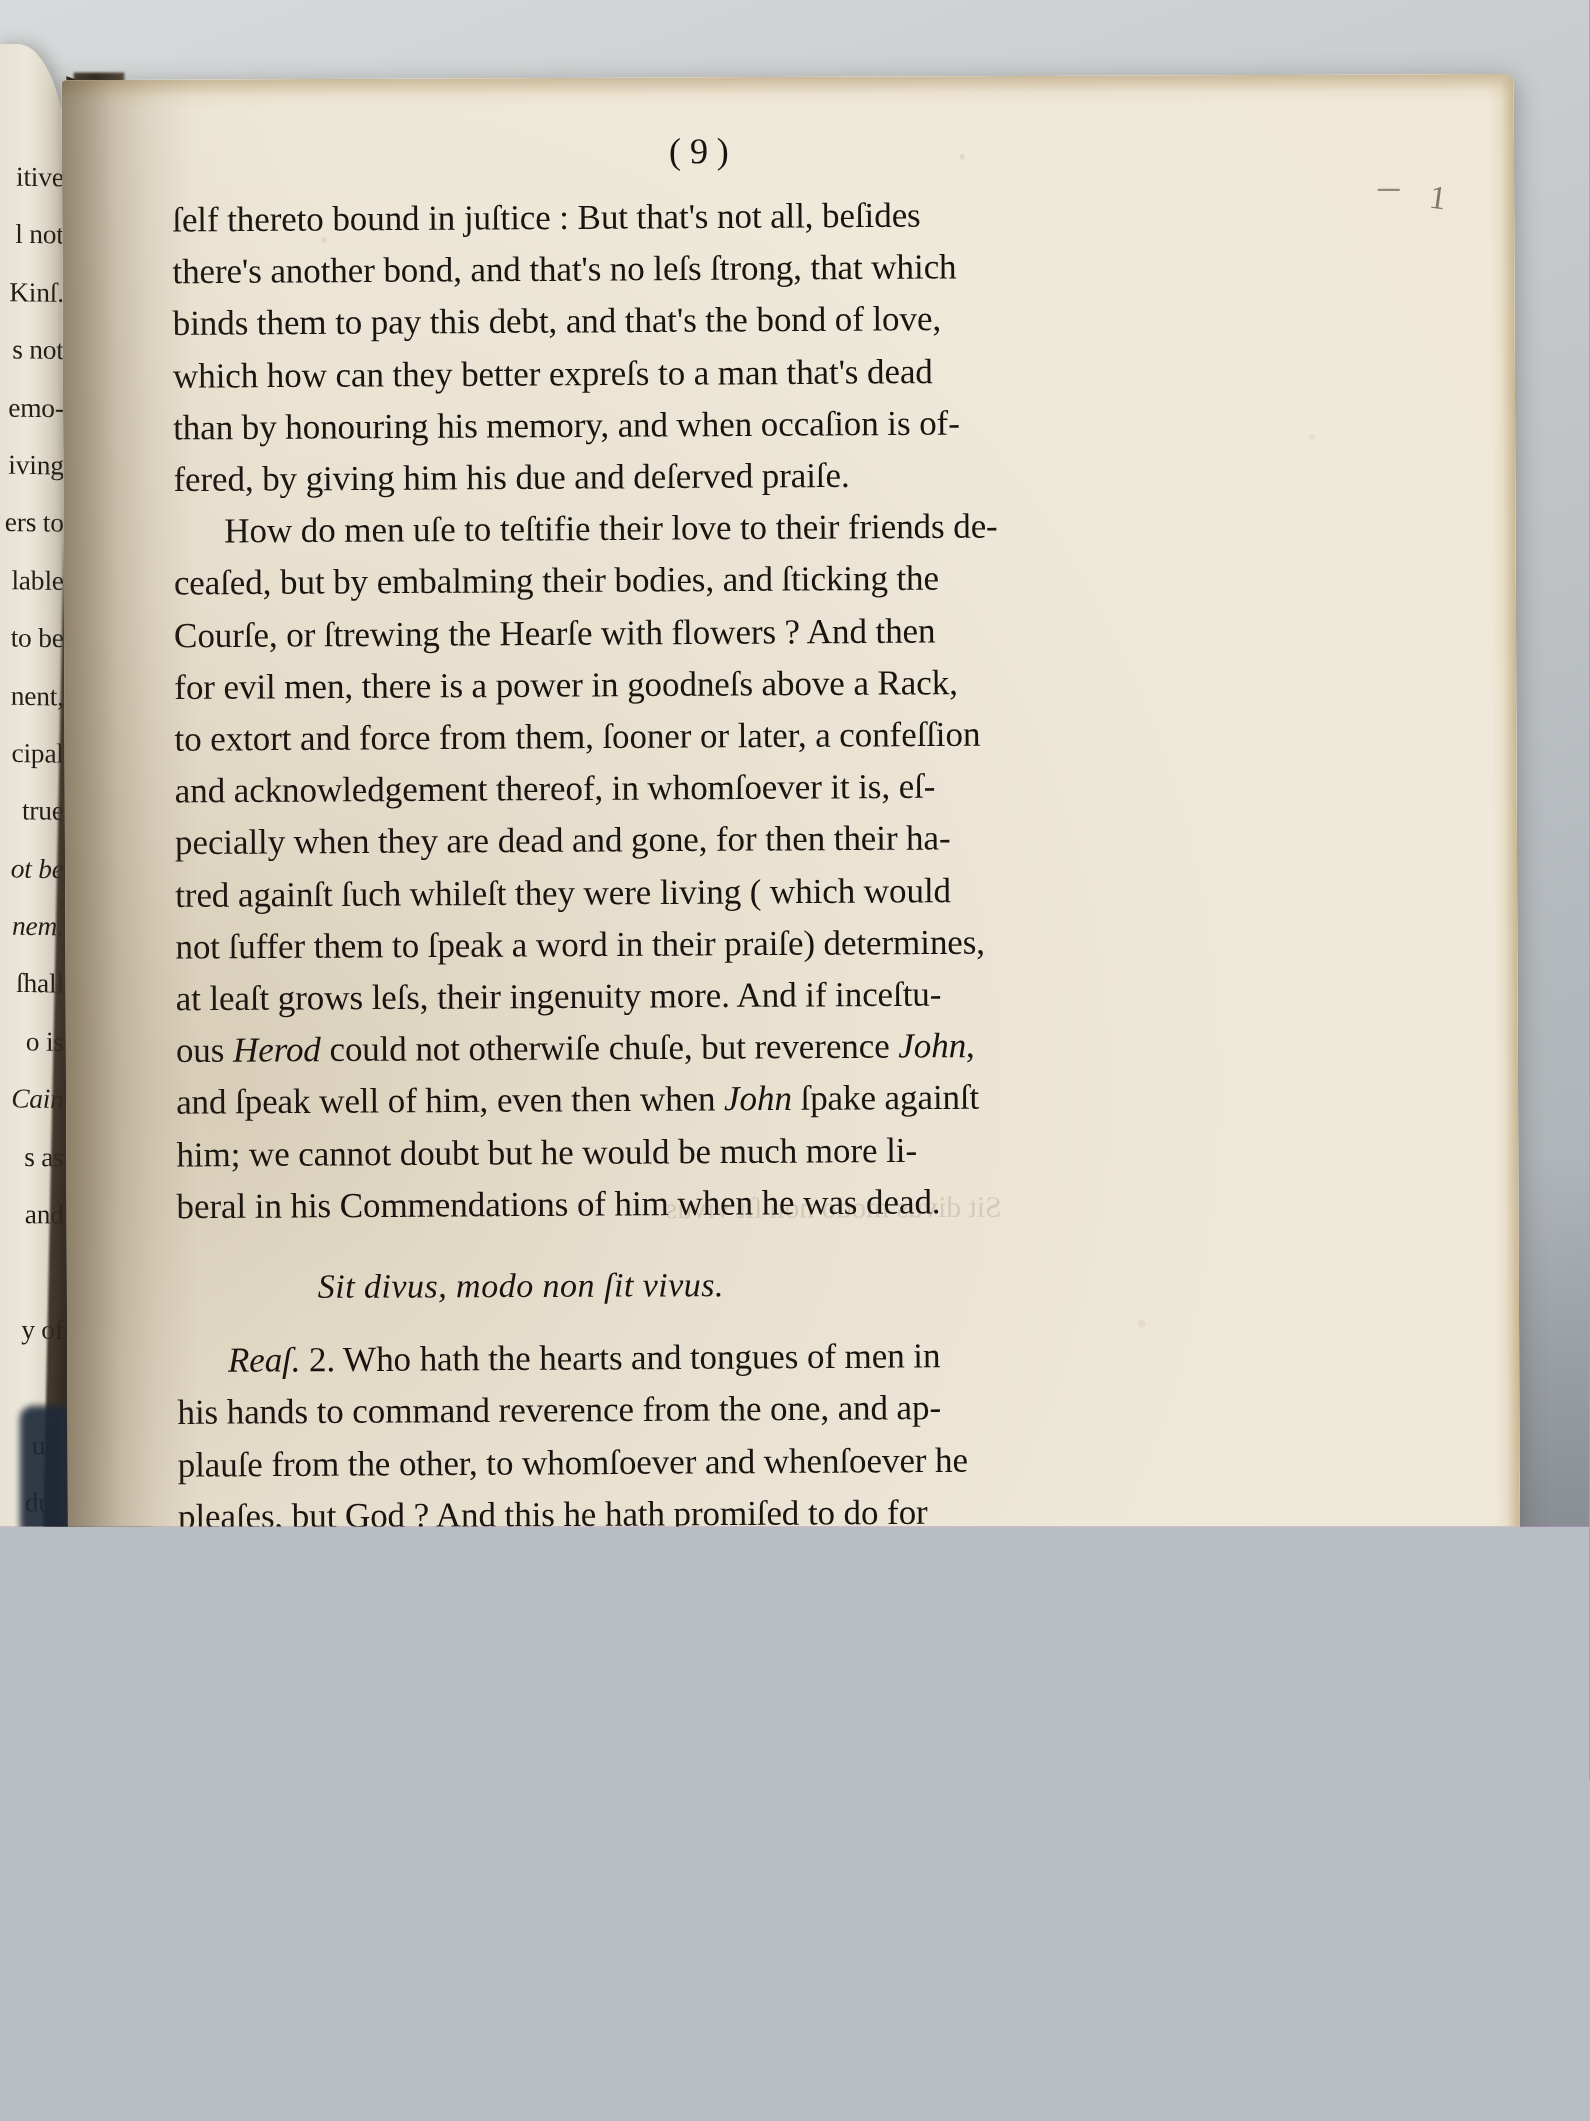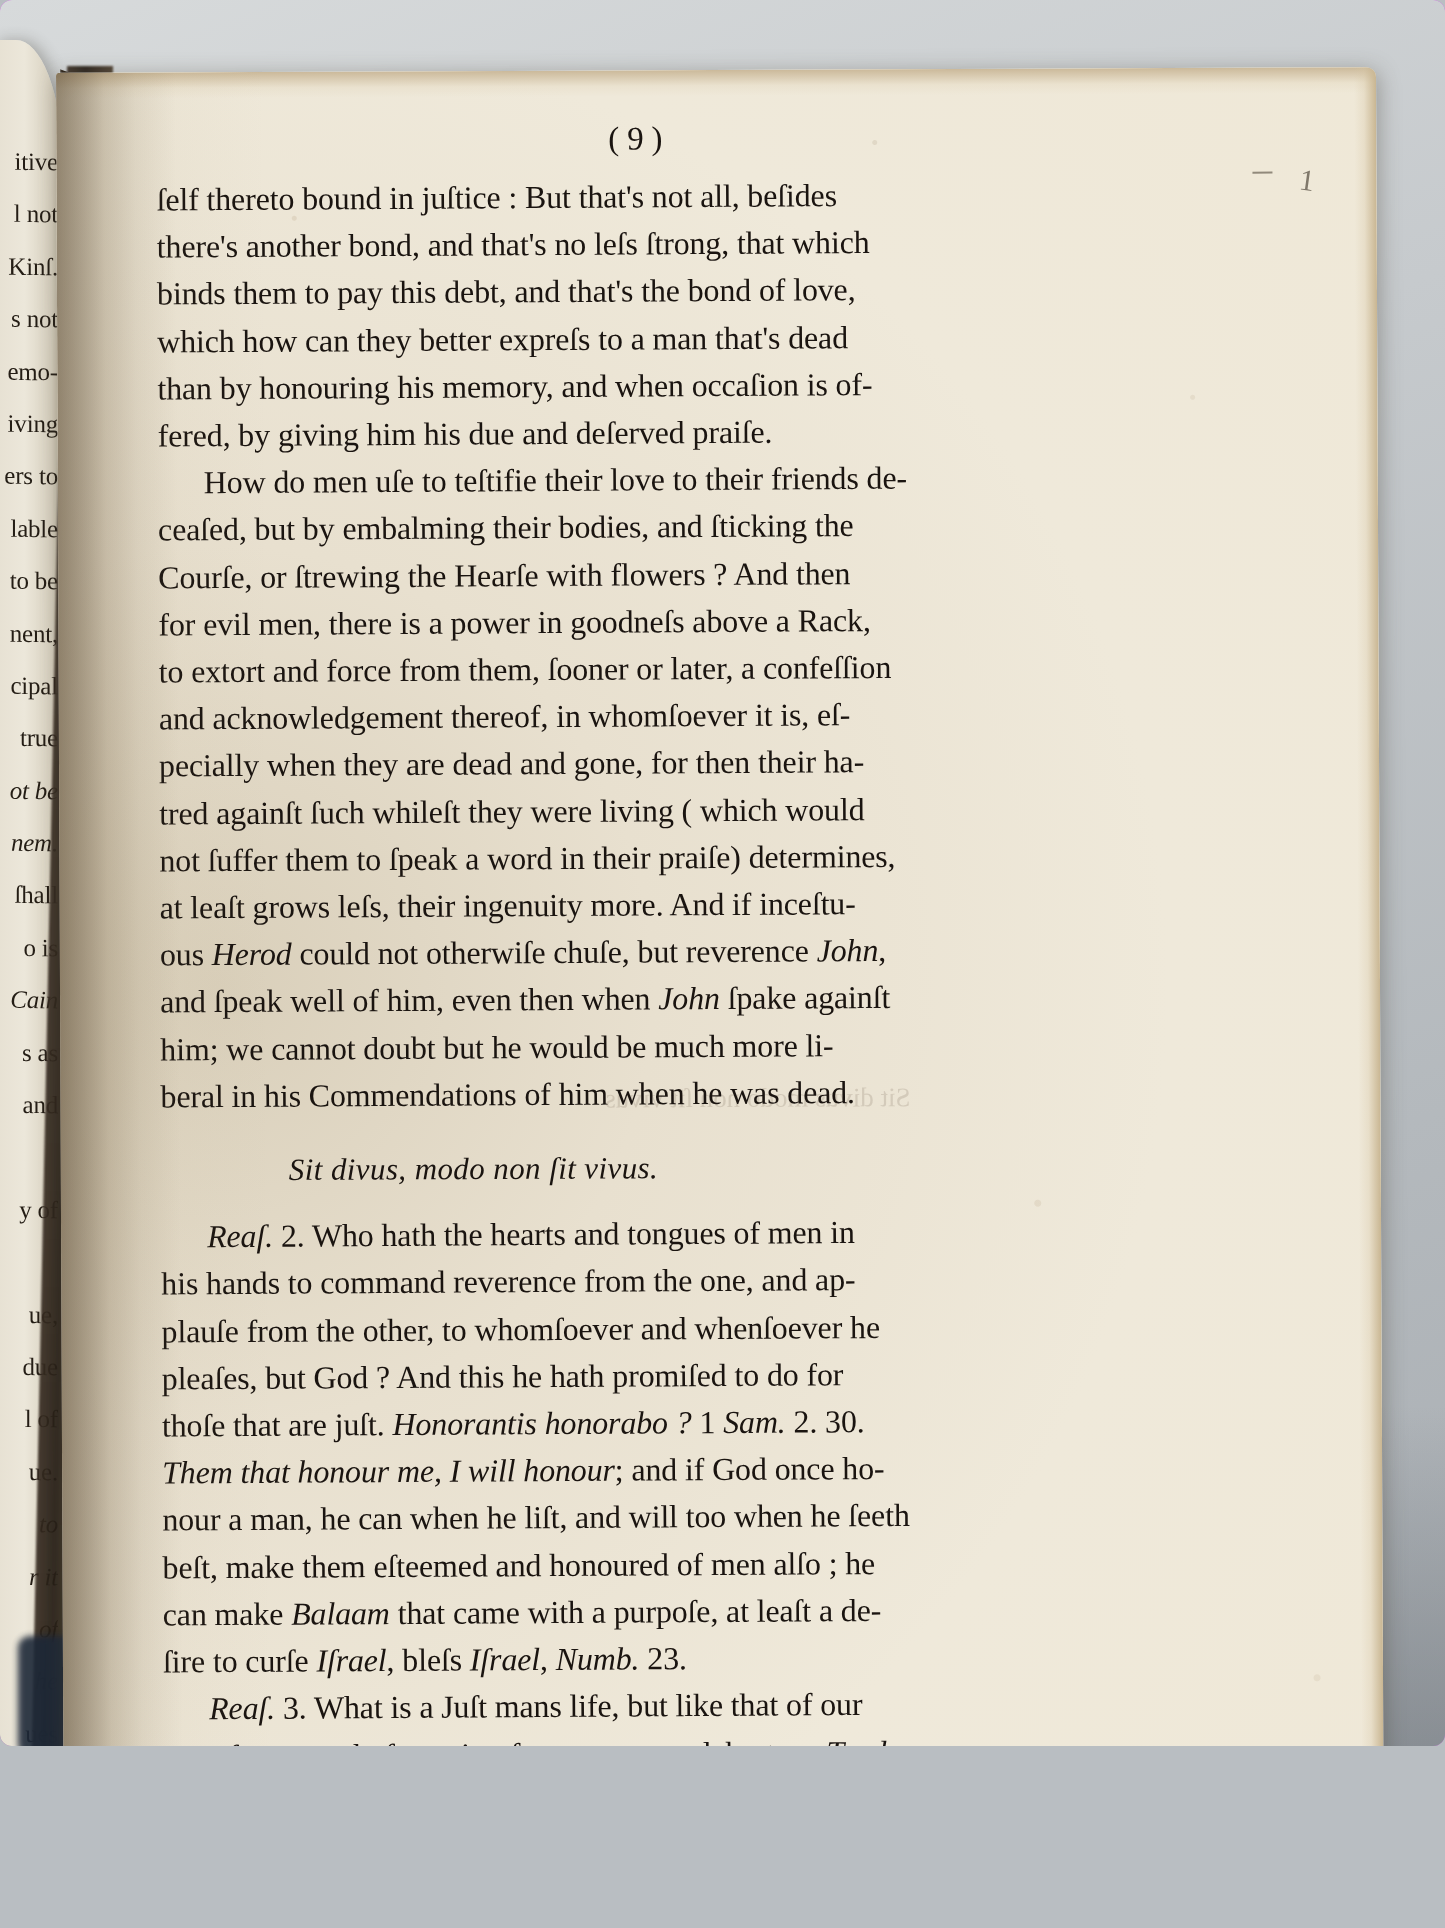--- a/index.html
+++ b/index.html
@@ -7,24 +7,23 @@
     padding: 0;
     background: #b9bec2;
   }
   body {
     font-family: "Liberation Serif", serif;
   }
 
   #scene {
     position: relative;
     width: 1445px;
-    height: 1746px;
+    height: 1388px;
     overflow: hidden;
     background: #d946ef;
-    border-radius: 12px;
   }
 
   
   .desk {
     position: absolute;
     inset: 0;
     background:
       linear-gradient(160deg, #d7dadb 0%, #c6cacd 35%, #b4b9bd 72%, #a9aeb3 100%);
   }
   .desk-shadow-bottom {

